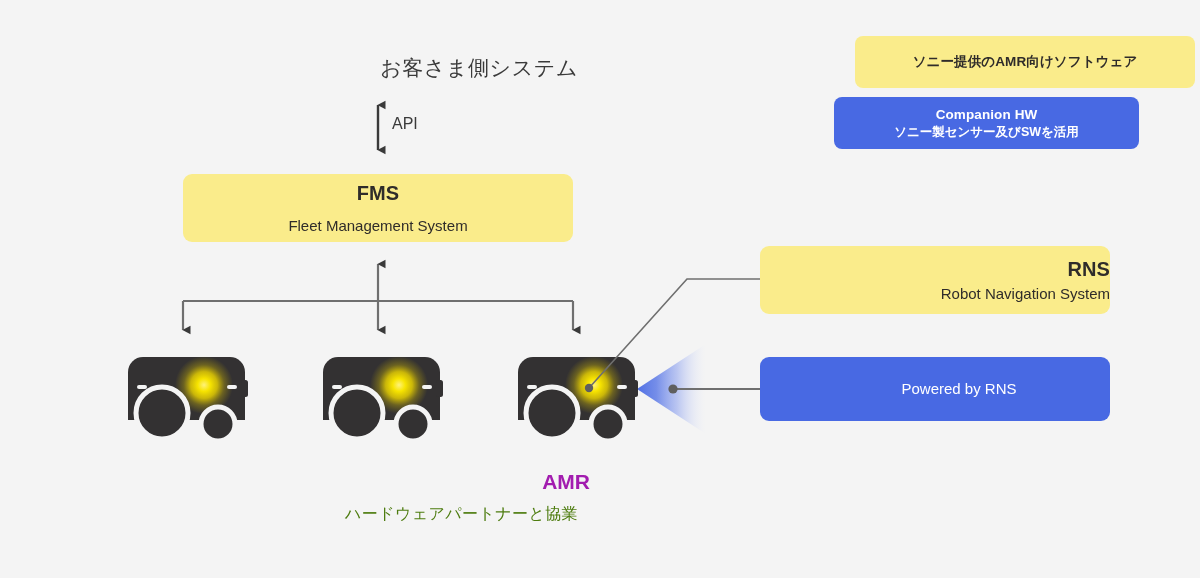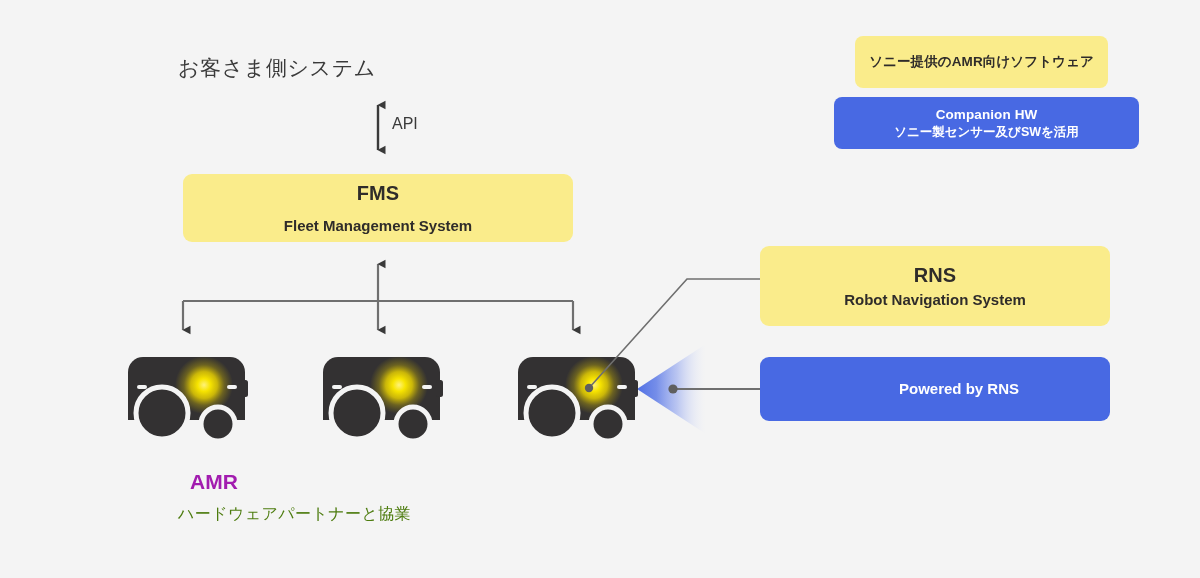--- a/index.html
+++ b/index.html
@@ -43,69 +43,69 @@
     line-height: 1.28;
   }
   .box.yellow { background: #faec8b; color: #2f2c2a; }
   .box.blue   { background: #4869e3; color: #ffffff; }
 
   .box-title {
     font-weight: bold;
     letter-spacing: 0.1px;
   }
   .box-sub {
-    font-weight: bold;
+    font-weight: normal;
   }
 
   
   #box-fms {
     left: 183px; top: 174px;
     width: 390px; height: 68px; gap: 8px;
   }
   #box-fms .box-title { font-size: 20px; margin-bottom: 2px; }
   #box-fms .box-sub   { font-size: 15px; }
 
   
   #box-rns {
     left: 760px; top: 246px;
-    width: 350px; height: 80px;
+    width: 350px; height: 68px; align-items: flex-end;
   }
   #box-rns .box-title { font-size: 20px; margin-bottom: 2px; }
   #box-rns .box-sub   { font-size: 15px; }
 
   
   #box-sensing {
     left: 760px; top: 357px;
     width: 350px; height: 64px;
   }
   #box-sensing .box-title { font-size: 19px; margin-bottom: 1px; font-weight: bold; }
   #box-sensing .box-sub   { font-size: 15px; padding-left: 48px; }
 
   
   #legend-software {
     left: 855px; top: 36px;
-    width: 253px; height: 52px;
+    width: 340px; height: 52px;
     border-radius: 8px;
   }
   #legend-software .box-title {
     font-size: 13.5px;
     font-weight: bold;
   }
   #legend-hardware {
     left: 834px; top: 97px;
     width: 305px; height: 52px;
     border-radius: 8px;
   }
   #legend-hardware .box-title { font-size: 13.5px; font-weight: bold; margin-bottom: 1px; }
   #legend-hardware .box-sub   { font-size: 12.5px; font-weight: bold; }
 
   
   .text-label {
     position: absolute;
-    text-align: left;
+    text-align: right;
     color: #3a3a3a;
   }
   #label-customer-system {
     left: 178px; top: 54px; width: 400px;
     font-size: 21px;
     letter-spacing: 0.6px;
   }
   #label-api {
     left: 392px; top: 115px; width: 60px;
     font-size: 16px;

